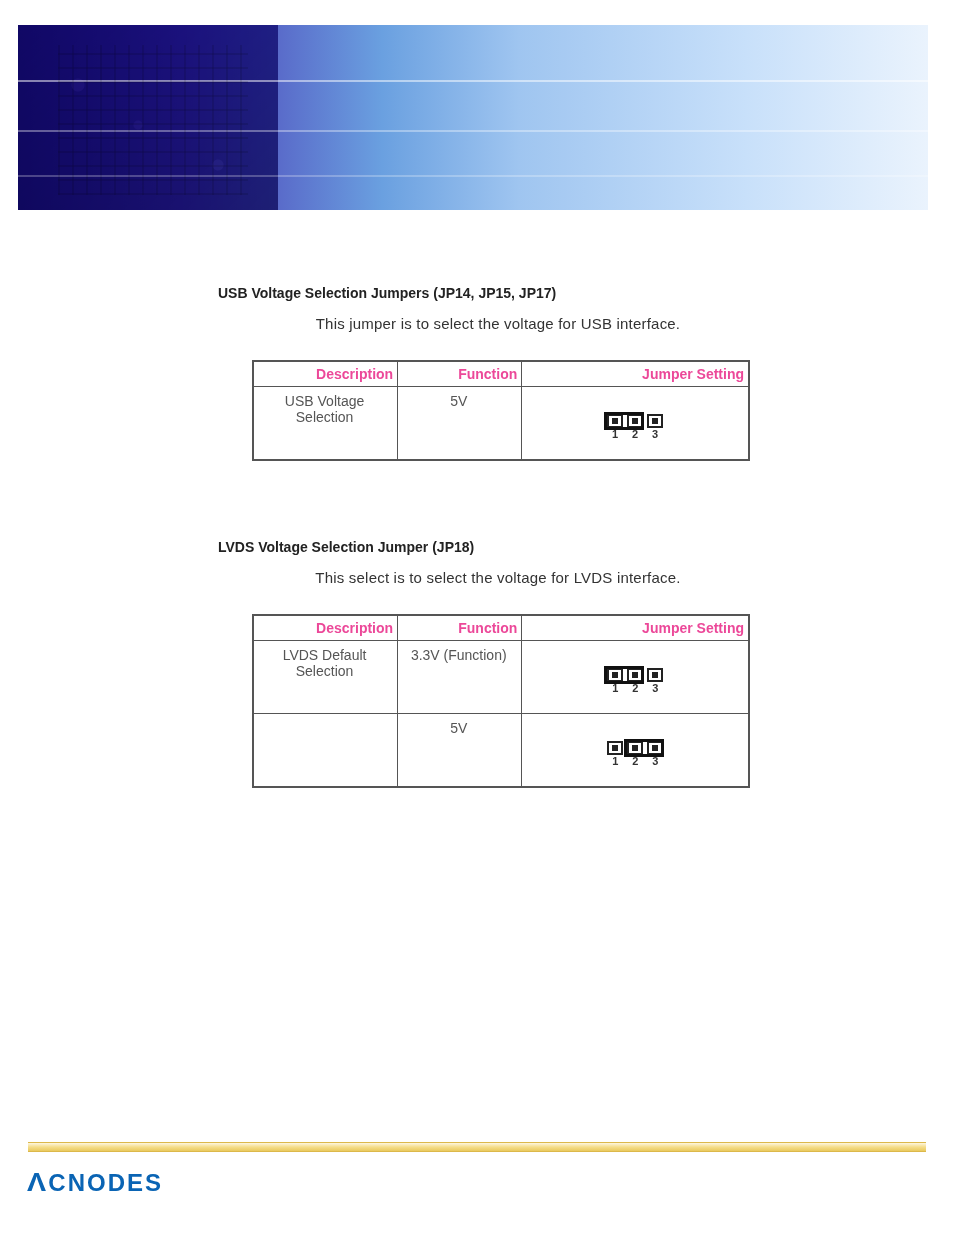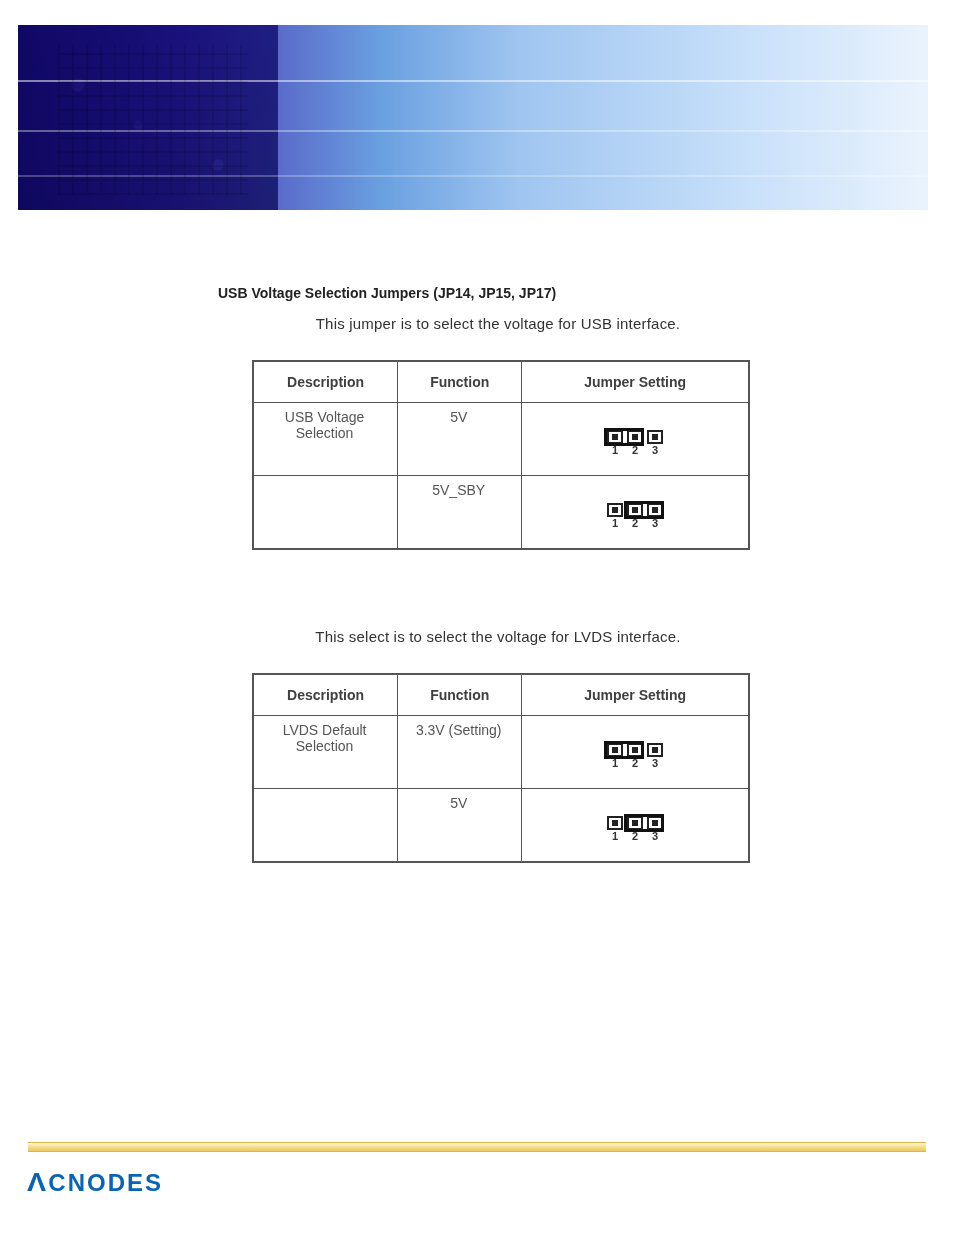--- a/index.html
+++ b/index.html
@@ -86,23 +86,23 @@
     border: 1px solid #555;
     font-size: 14px;
     vertical-align: top;
     text-align: center;
     padding: 6px 8px 6px 6px;
     color: #555;
   }
   .jumper-table th {
     background: #fff;
     font-weight: bold;
-    text-align: center;
-    color: #404040;
-    padding: 12px 4px;
+    text-align: right;
+    color: #ec4899;
+    padding: 4px 4px;
     font-size: 14px;
   }
   .jumper-table td.col-desc { width: 130px; }
   .jumper-table td.col-func { width: 110px; }
   .jumper-table td.col-jump {
     width: 220px;
     text-align: center;
     vertical-align: middle;
     padding: 10px 4px 4px 4px;
   }
@@ -230,67 +230,39 @@
                     <div class="pin-outer">
                       <div class="pin-inner"></div>
                     </div>
                     <div class="pin-lbl">3</div>
                   </div>
               </div>
               <div class="jumper-cap" style="left:1px;top:0;width:40px;height:18px;"></div>
             </div>
           </td>
         </tr>
-        <tr>
-          <td class="col-desc empty"></td>
-          <td class="col-func">5V_SBY</td>
-          <td class="col-jump">
-            <div class="jumper-wrap">
-              <div class="pins-row">
-                <div class="pin-cell">
-                    <div class="pin-outer">
-                      <div class="pin-inner"></div>
-                    </div>
-                    <div class="pin-lbl">1</div>
-                  </div>
-                <div class="pin-cell">
-                    <div class="pin-outer">
-                      <div class="pin-inner"></div>
-                    </div>
-                    <div class="pin-lbl">2</div>
-                  </div>
-                <div class="pin-cell">
-                    <div class="pin-outer">
-                      <div class="pin-inner"></div>
-                    </div>
-                    <div class="pin-lbl">3</div>
-                  </div>
-              </div>
-              <div class="jumper-cap" style="left:21px;top:0;width:40px;height:18px;"></div>
-            </div>
-          </td>
-        </tr>
       </tbody>
     </table>
 
     <div class="section2">
+      <h2 class="section-title">LVDS Voltage Selection Jumper (JP18)</h2>
       <p class="section-desc">This select is to select the voltage for LVDS interface.</p>
 
       <table class="jumper-table">
         <thead>
           <tr>
             <th>Description</th>
             <th>Function</th>
             <th>Jumper Setting</th>
           </tr>
         </thead>
         <tbody>
           <tr>
             <td class="col-desc">LVDS Default Selection</td>
-            <td class="col-func">3.3V (Setting)</td>
+            <td class="col-func">3.3V (Function)</td>
             <td class="col-jump">
               <div class="jumper-wrap">
                 <div class="pins-row">
                   <div class="pin-cell">
                       <div class="pin-outer">
                         <div class="pin-inner"></div>
                       </div>
                       <div class="pin-lbl">1</div>
                     </div>
                   <div class="pin-cell">

